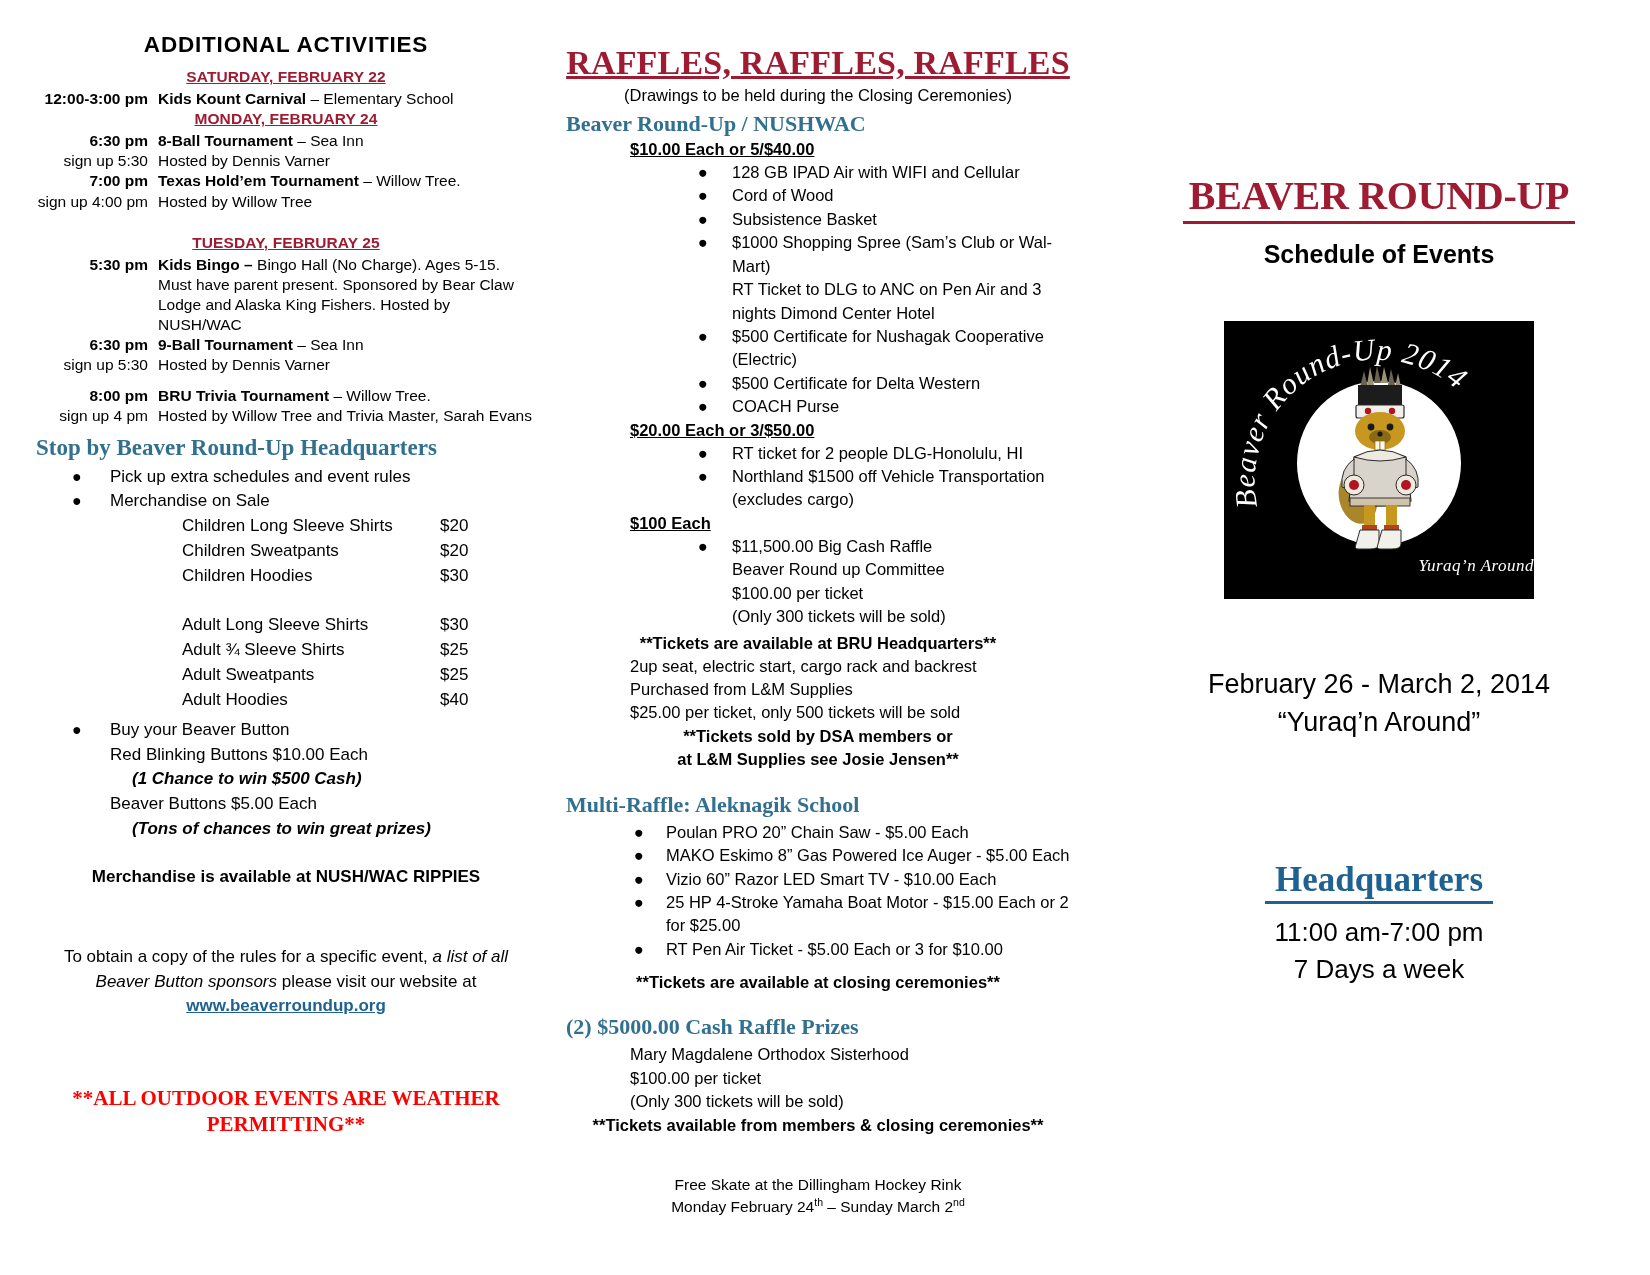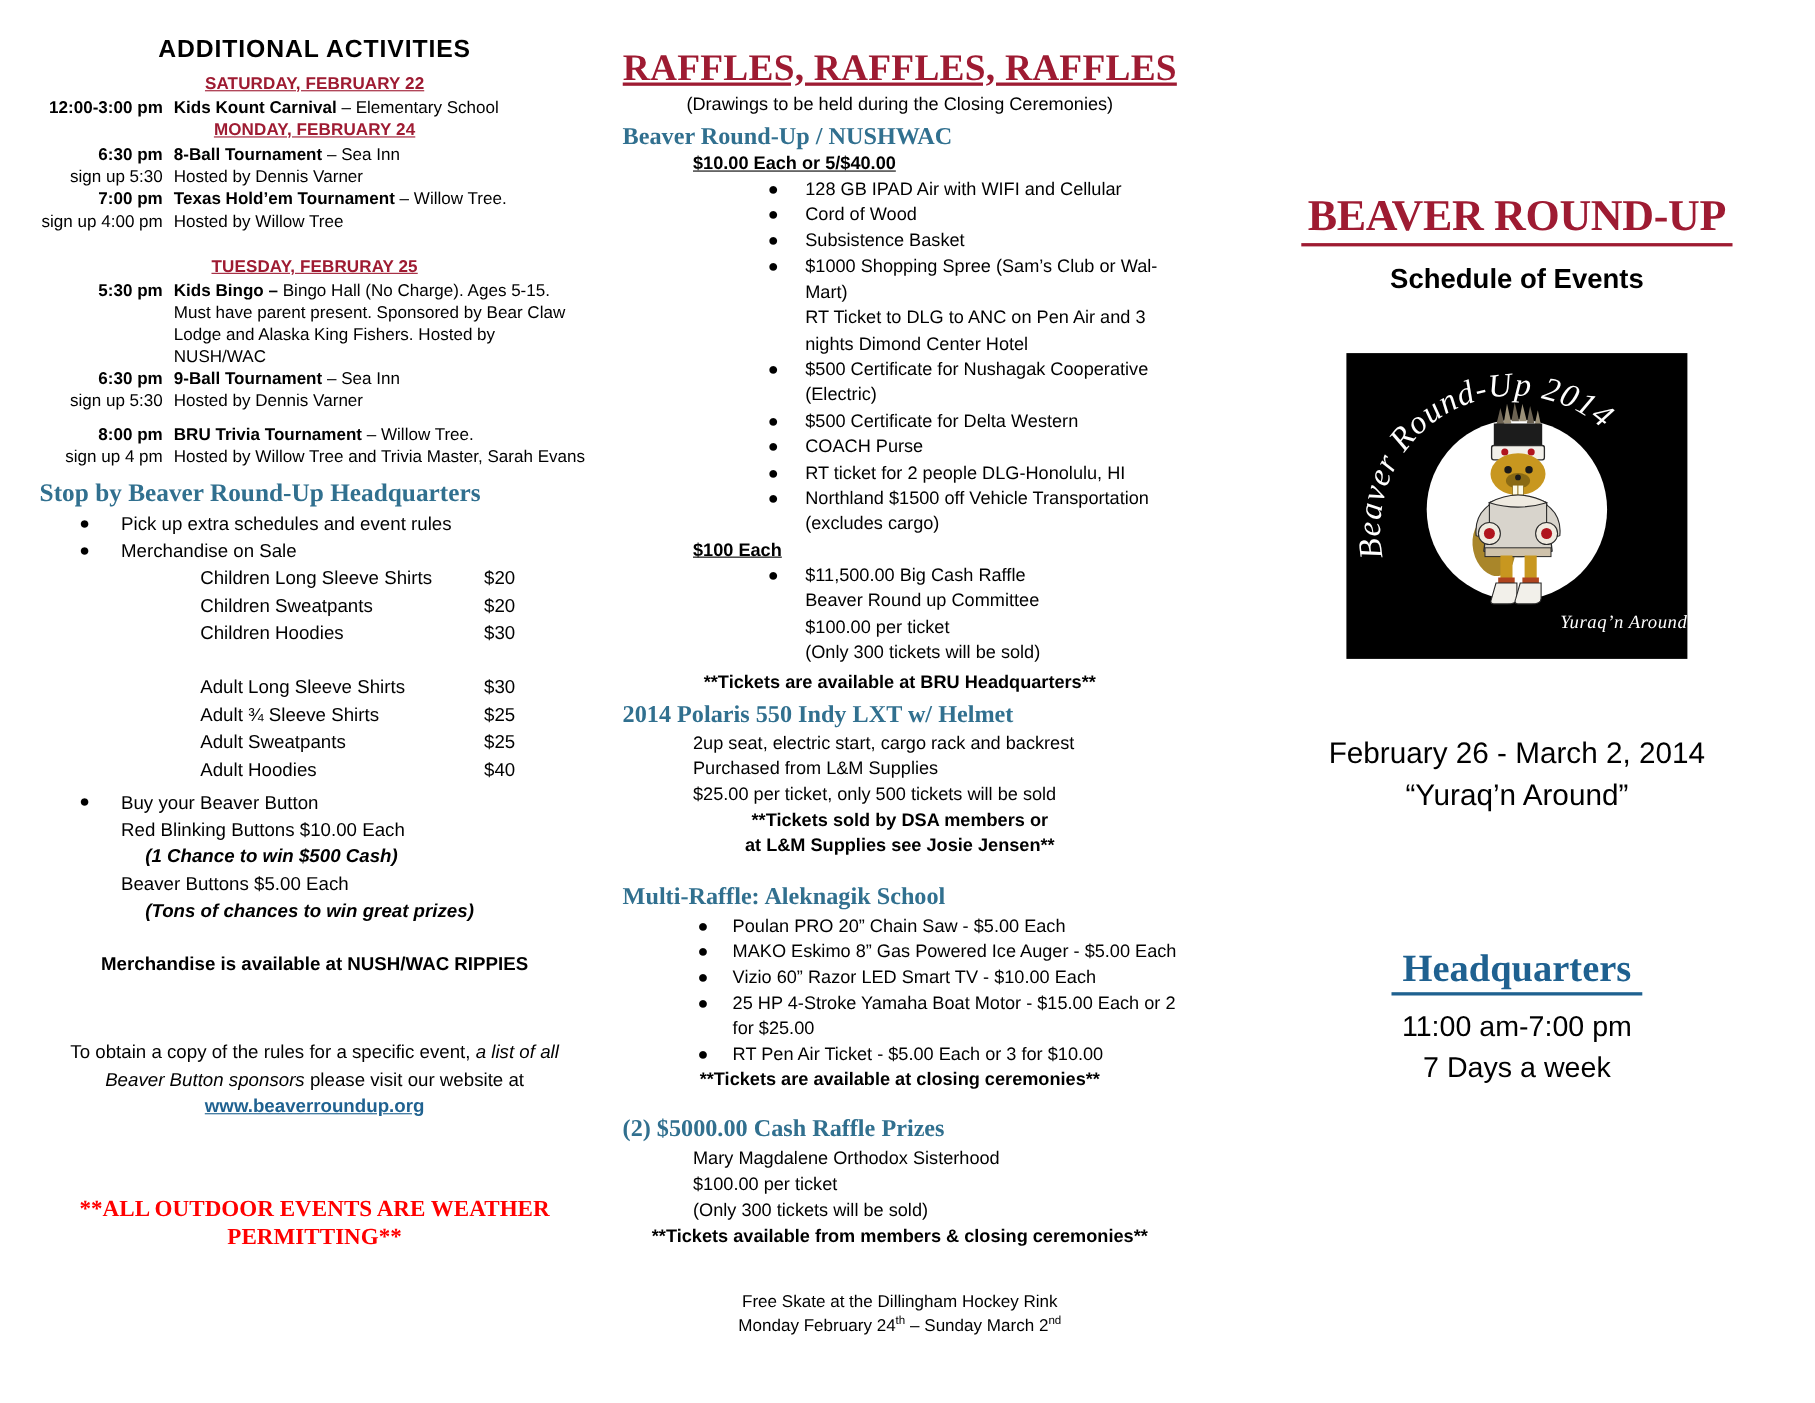--- a/index.html
+++ b/index.html
@@ -443,20 +443,21 @@
       <div class="rb">
           <span class="dot">●</span>
           <span class="txt">$500 Certificate for Delta Western</span>
         </div>
       <div class="rb">
           <span class="dot">●</span>
           <span class="txt">COACH Purse</span>
         </div>
     </div>
 
+    <div class="price-head" style="margin-left:72px">$20.00 Each or 3/$50.00</div>
     <div>
       <div class="rb">
           <span class="dot">●</span>
           <span class="txt">RT ticket for 2 people DLG-Honolulu, HI</span>
         </div>
       <div class="rb">
           <span class="dot">●</span>
           <span class="txt">Northland $1500 off Vehicle Transportation (excludes cargo)</span>
         </div>
     </div>
@@ -476,21 +477,20 @@
           <span class="txt">$100.00 per ticket</span>
         </div>
       <div class="rb nodot">
           <span class="dot">●</span>
           <span class="txt">(Only 300 tickets will be sold)</span>
         </div>
     </div>
 
     <div class="mid-note">**Tickets are available at BRU Headquarters**</div>
 
-    <div class="mid-head">2014 Polaris 550 Indy LXT w/ Helmet</div>
     <div class="mid-plain">2up seat, electric start, cargo rack and backrest</div>
     <div class="mid-plain">Purchased from L&amp;M Supplies</div>
     <div class="mid-plain">$25.00 per ticket, only 500 tickets will be sold</div>
     <div class="mid-center b">**Tickets sold by DSA members or</div>
     <div class="mid-center b">at L&amp;M Supplies see Josie Jensen**</div>
 
     <div class="mid-head" style="margin-top:20px">Multi-Raffle: Aleknagik School</div>
     <div>
       <div class="rb2">
           <span class="dot">●</span>
@@ -506,21 +506,21 @@
         </div>
       <div class="rb2">
           <span class="dot">●</span>
           <span class="txt">25 HP 4-Stroke Yamaha Boat Motor - $15.00 Each or 2 for $25.00</span>
         </div>
       <div class="rb2">
           <span class="dot">●</span>
           <span class="txt">RT Pen Air Ticket - $5.00 Each or 3 for $10.00</span>
         </div>
     </div>
-    <div class="mid-note" style="margin-top:1px">**Tickets are available at closing ceremonies**</div>
+    <div class="mid-note" style="margin-top:12px">**Tickets are available at closing ceremonies**</div>
 
     <div class="mid-head" style="margin-top:22px">(2) $5000.00 Cash Raffle Prizes</div>
     <div class="mid-plain">Mary Magdalene Orthodox Sisterhood</div>
     <div class="mid-plain">$100.00 per ticket</div>
     <div class="mid-plain">(Only 300 tickets will be sold)</div>
     <div class="mid-note" style="margin-top:2px">**Tickets available from members &amp; closing ceremonies**</div>
 
     <div class="free-skate">
       <span>Free Skate at the Dillingham Hockey Rink</span><br>
       <span>Monday February 24</span><sup>th</sup><span> – Sunday March 2</span><sup>nd</sup>

